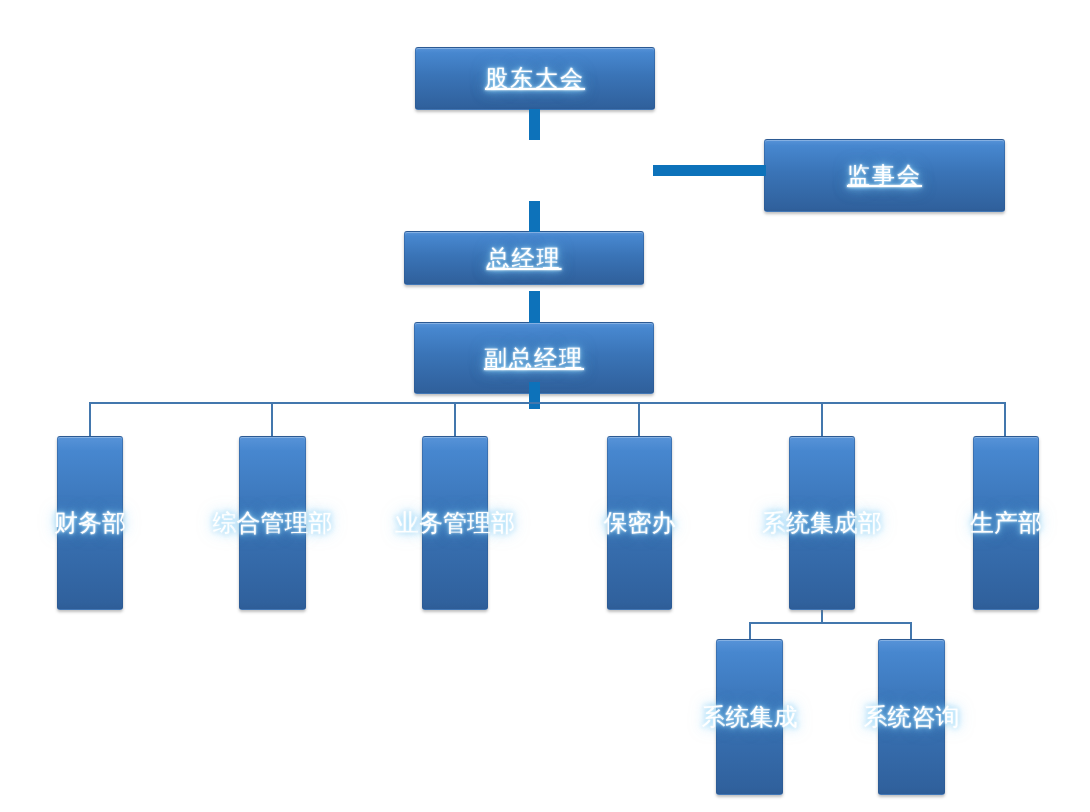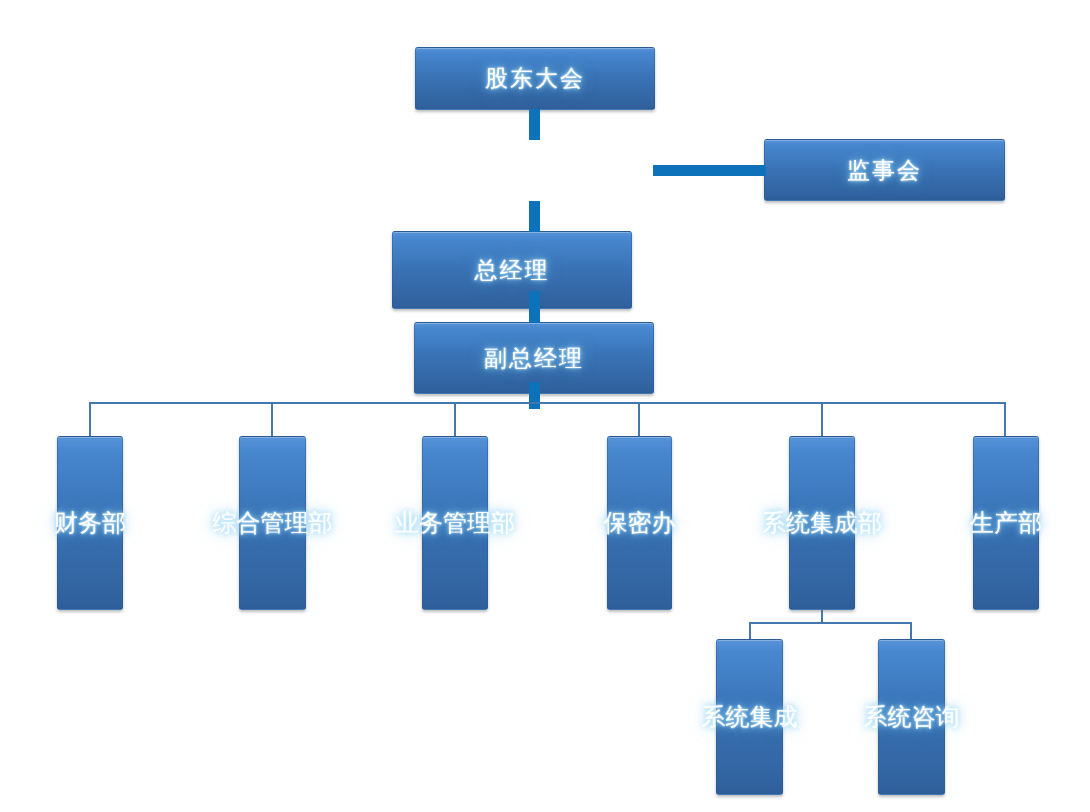--- a/index.html
+++ b/index.html
@@ -27,40 +27,40 @@
     display: flex;
     align-items: center;
     justify-content: center;
     text-align: center;
     text-shadow:
       0 0 2px #ffffff,
       0 0 5px rgba(148, 216, 250, 0.95),
       0 0 10px rgba(126, 204, 248, 0.8),
       0 0 16px rgba(116, 198, 246, 0.5);
   }
-  .hbox { font-size: 23px; letter-spacing: 2px; }
+  .hbox { font-size: 23px; letter-spacing: 2px; text-decoration: underline; }
   .vbox { font-size: 24px; }
   .vbox .vch { display: block; line-height: 33px; }
   .subbox .vch { line-height: 34px; }
   
   .conn { position: absolute; }
   .thick { background: #0d72ba; }
   .thin  { background: #4377ad; }
 </style>
 </head>
 <body>
 
 <div id="stage">
 
   <div class="node hbox" style="left:415px; top:47px;  width:240px; height:63px;">股东大会</div>
 
 
-  <div class="node hbox" style="left:764px; top:139px; width:241px; height:62px;">监事会</div>
+  <div class="node hbox" style="left:764px; top:139px; width:241px; height:73px;">监事会</div>
 
-  <div class="node hbox" style="left:392px; top:231px; width:240px; height:78px;">总经理</div>
+  <div class="node hbox" style="left:404px; top:231px; width:240px; height:54px;">总经理</div>
 
   <div class="node hbox" style="left:414px; top:322px; width:240px; height:72px;">副总经理</div>
 
   <div class="conn thick" style="left:529px; top:109px; width:11px; height:31px;"></div>
   <div class="conn thick" style="left:529px; top:201px; width:11px; height:31px;"></div>
   <div class="conn thick" style="left:529px; top:291px; width:11px; height:32px;"></div>
   <div class="conn thick" style="left:529px; top:382px; width:11px; height:27px;"></div>
   <div class="conn thick" style="left:653px; top:165px; width:113px; height:11px;"></div>
 
   <div class="conn thin" style="left:89px;  top:402px; width:917px; height:2px;"></div>

